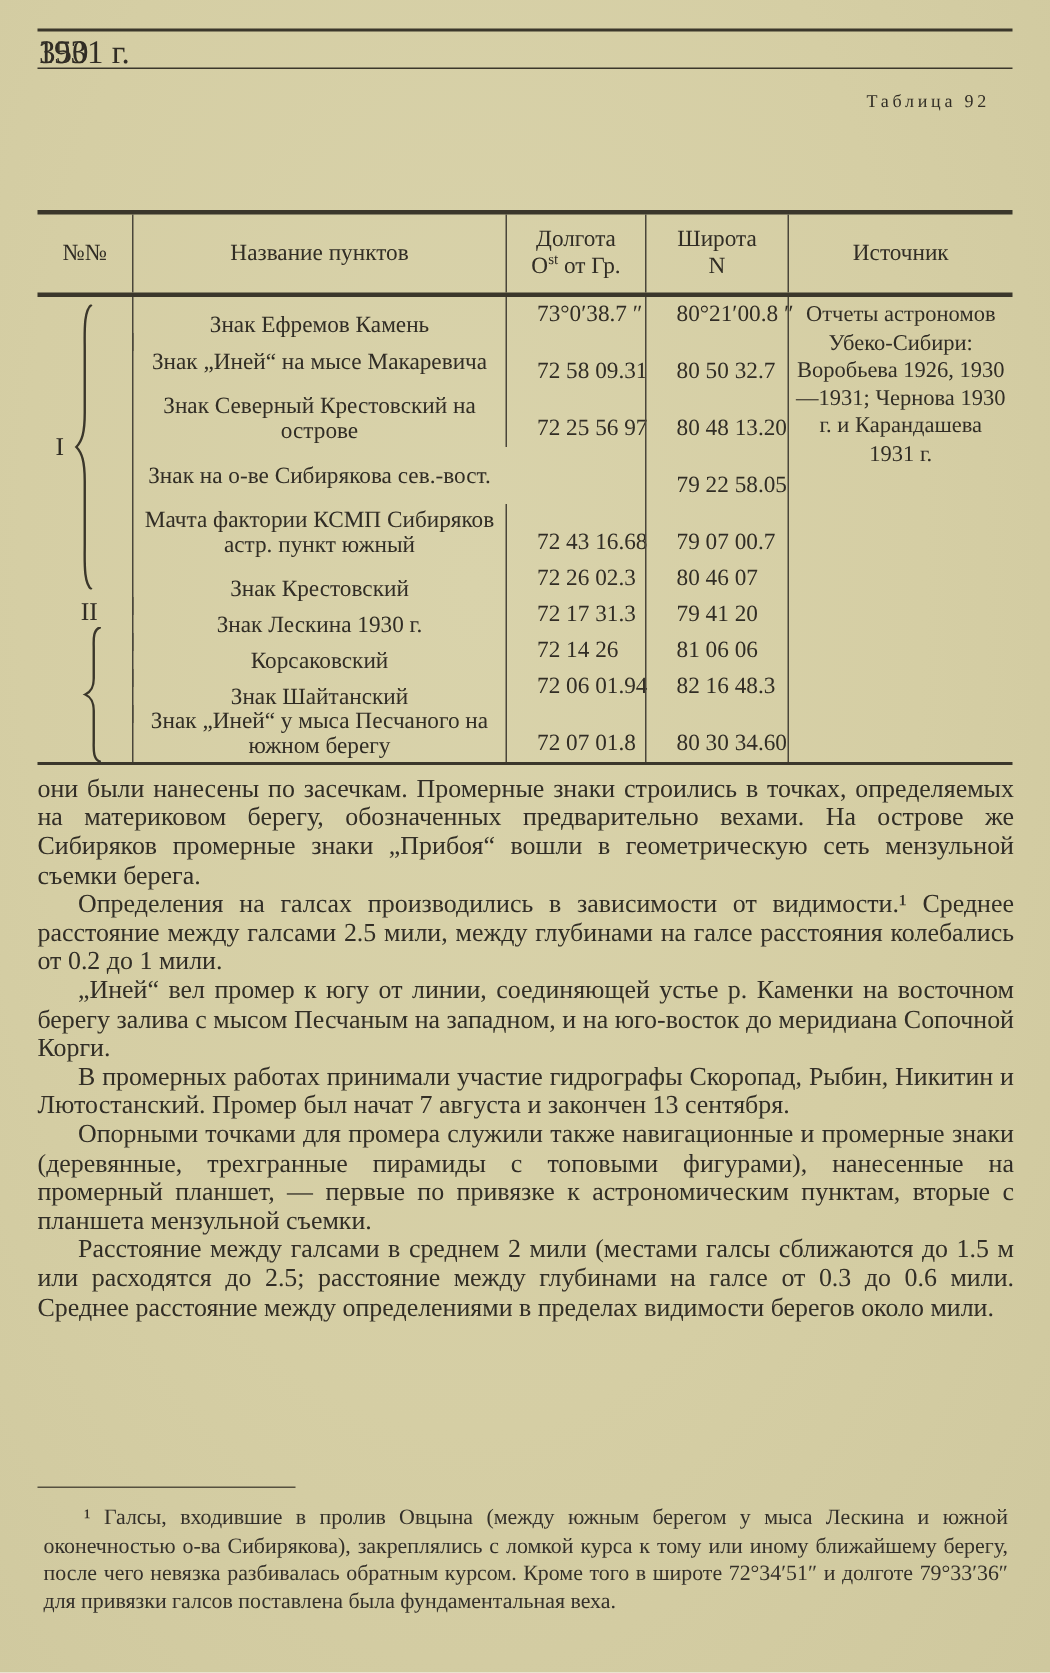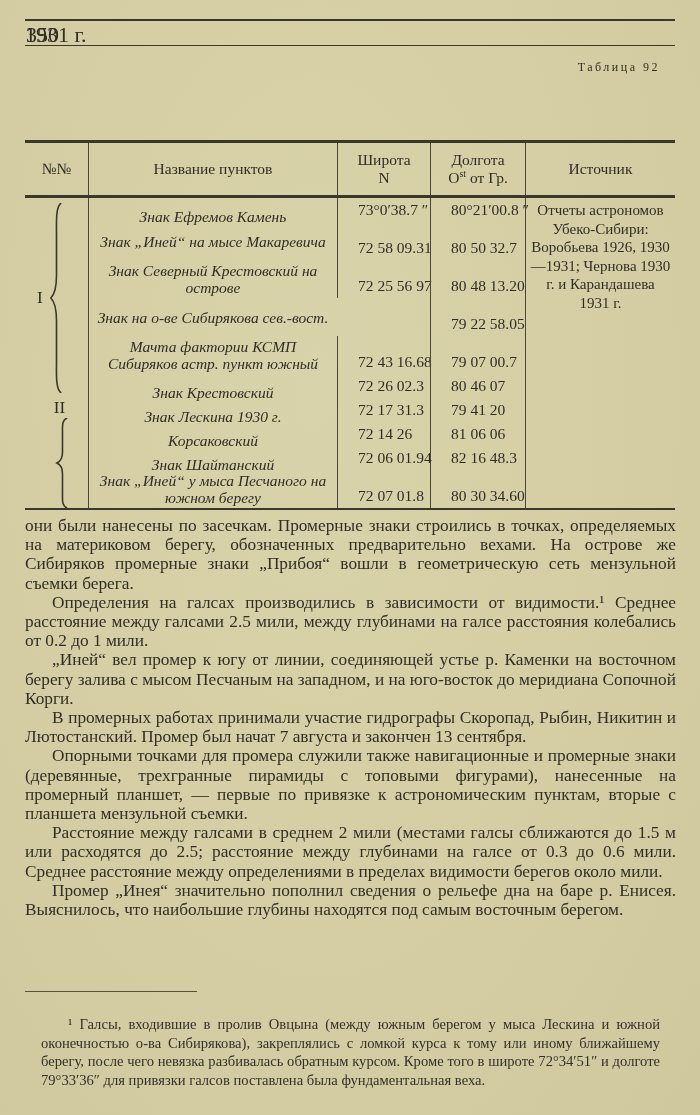--- a/index.html
+++ b/index.html
@@ -26,21 +26,21 @@
          height:52px;border-bottom:3px solid #3b372b;font-size:15.5px;}
   .thead>div{display:flex;flex-direction:column;align-items:center;justify-content:center;
              text-align:center;line-height:18px;}
   .thead>div+div{border-left:1px solid #4a463a;}
   .sup{font-size:10px;vertical-align:super;line-height:0;}
   .tbody{display:grid;grid-template-columns:63px 249px 93px 95px 150px;
          grid-template-rows:24px 38px 38px 38px 38px 24px 24px 24px 24px 38px;
          border-bottom:2px solid #3b372b;font-size:15.5px;}
   .cell{display:flex;align-items:center;}
   .cname{grid-column:2;justify-content:center;text-align:center;line-height:17px;
-         border-left:1px solid #4a463a;padding:18px 6px;font-style:italic;}
+         border-left:1px solid #4a463a;padding:18px 6px;}
   .cval{justify-content:flex-start;border-left:1px solid #4a463a;padding-left:20px;
         white-space:nowrap;}
   .clat{grid-column:3;}
   .clon{grid-column:4;}
   .vend{align-items:flex-end;padding-bottom:3px;}
   .r1{grid-row:1}.r2{grid-row:2}.r3{grid-row:3}.r4{grid-row:4}.r5{grid-row:5}
   .r6{grid-row:6}.r7{grid-row:7}.r8{grid-row:8}.r9{grid-row:9}.r10{grid-row:10}
   .cgroup{grid-column:1;display:flex;align-items:center;justify-content:flex-start;
           padding-left:12px;}
   .g1{grid-row:1/7;} .g2{grid-row:7/11;flex-direction:column;}
@@ -50,21 +50,21 @@
         display:flex;align-items:flex-start;justify-content:center;
         text-align:center;font-size:15px;line-height:18.5px;padding:3px 4px 0 4px;}
   
   .bodytext{position:absolute;top:516px;left:25px;width:651px;
             font-size:17.3px;line-height:19.2px;text-align:justify;color:#322e26;}
   .bodytext p{margin:0;text-indent:27px;}
   .bodytext p.noindent{text-indent:0;}
   .fnrule{position:absolute;top:991px;left:25px;width:172px;height:1px;background:#55503f;}
   .footnote{position:absolute;top:999px;left:25px;width:651px;
             font-size:14.6px;line-height:18.6px;text-align:justify;color:#34302a;}
-  .footnote p{margin:16px;text-indent:27px;}
+  .footnote p{margin:4px;text-indent:27px;}
 </style>
 </head>
 <body>
 
 <div class="page">
 
   <div class="rule rule-top"></div>
   <div class="pagehead">
     <span class="pnum">350</span>
     <span class="ptitle">1931 г.</span>
@@ -72,26 +72,26 @@
   <div class="rule rule-under"></div>
 
   <div class="tcaption">Таблица 92</div>
 
 
   <div class="gtable">
     <div class="thead">
       <div>№№</div>
       <div>Название пунктов</div>
       <div>
+        <span>Долгота</span>
+        <span><span>O</span><span class="sup">st</span><span> от Гр.</span></span>
+      </div>
+      <div>
         <span>Широта</span>
         <span>N</span>
-      </div>
-      <div>
-        <span>Долгота</span>
-        <span><span>O</span><span class="sup">st</span><span> от Гр.</span></span>
       </div>
       <div>Источник</div>
     </div>
 
     <div class="tbody">
 
       <div class="cell cgroup g1">
         <span class="glabel">I</span>
         <svg class="brace" viewBox="0 0 16 100" preserveAspectRatio="none">
           <path d="M13 0 C7 2 8 10 8 16 L8 38 C8 45 6 48 2 50 C6 52 8 55 8 62 L8 84 C8 90 7 98 13 100" fill="none" stroke="#3b372b" stroke-width="1.6" vector-effect="non-scaling-stroke"></path>
@@ -147,21 +147,20 @@
     </div>
   </div>
 
   <div class="bodytext">
     <p class="noindent">они были нанесены по засечкам. Промерные знаки строились в точках, определяемых на материковом берегу, обозначенных предварительно вехами. На острове же Сибиряков промерные знаки „Прибоя“ вошли в геометрическую сеть мензульной съемки берега.</p>
     <p>Определения на галсах производились в зависимости от видимости.¹ Среднее расстояние между галсами 2.5 мили, между глубинами на галсе расстояния колебались от 0.2 до 1 мили.</p>
     <p>„Иней“ вел промер к югу от линии, соединяющей устье р. Каменки на восточном берегу залива с мысом Песчаным на западном, и на юго-восток до меридиана Сопочной Корги.</p>
     <p>В промерных работах принимали участие гидрографы Скоропад, Рыбин, Никитин и Лютостанский. Промер был начат 7 августа и закончен 13 сентября.</p>
     <p>Опорными точками для промера служили также навигационные и промерные знаки (деревянные, трехгранные пирамиды с топовыми фигурами), нанесенные на промерный планшет, — первые по привязке к астрономическим пунктам, вторые с планшета мензульной съемки.</p>
     <p>Расстояние между галсами в среднем 2 мили (местами галсы сближаются до 1.5 м или расходятся до 2.5; расстояние между глубинами на галсе от 0.3 до 0.6 мили. Среднее расстояние между определениями в пределах видимости берегов около мили.</p>
-    <p>Промер „Инея“ значительно пополнил сведения о рельефе дна на баре р. Енисея. Выяснилось, что наибольшие глубины находятся под самым восточным берегом.</p>
   </div>
 
   <div class="fnrule"></div>
   <div class="footnote">
     <p>¹ Галсы, входившие в пролив Овцына (между южным берегом у мыса Лескина и южной оконечностью о-ва Сибирякова), закреплялись с ломкой курса к тому или иному ближайшему берегу, после чего невязка разбивалась обратным курсом. Кроме того в широте 72°34′51″ и долготе 79°33′36″ для привязки галсов поставлена была фундаментальная веха.</p>
   </div>
 
 </div>
 
 </body></html>

